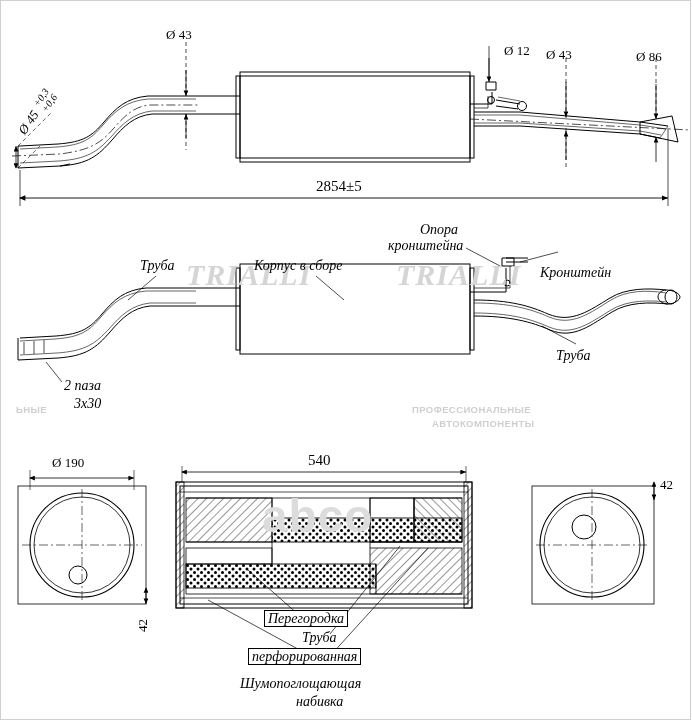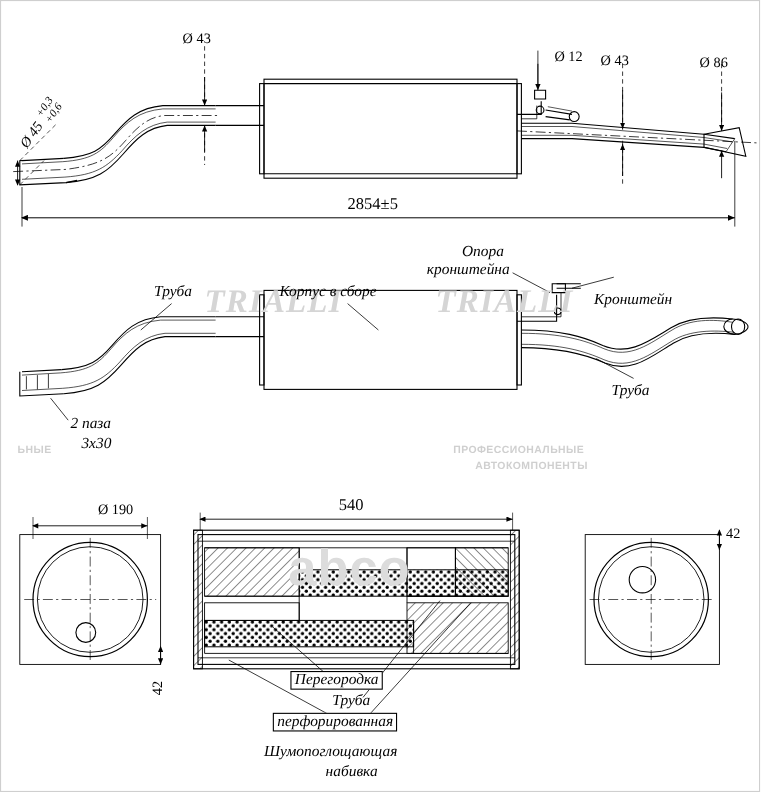--- a/index.html
+++ b/index.html
@@ -312,21 +312,21 @@
 
   <div class="lbl" style="left:140px; top:258px; font-size:14px;">Труба</div>
   <div class="lbl" style="left:254px; top:258px; font-size:14px;">Корпус в сборе</div>
   <div class="lbl" style="left:420px; top:222px; font-size:14px;">Опора</div>
   <div class="lbl" style="left:388px; top:238px; font-size:14px;">кронштейна</div>
   <div class="lbl" style="left:540px; top:246px; font-size:14px;margin-top:19px;">Кронштейн</div>
   <div class="lbl" style="left:556px; top:348px; font-size:14px;">Труба</div>
   <div class="lbl" style="left:64px; top:378px; font-size:14px;">2 паза</div>
   <div class="lbl" style="left:74px; top:396px; font-size:14px;">3x30</div>
 
-  <div class="lbl plain" style="left:52px; top:456px;margin-left:37px;">Ø 190</div>
+  <div class="lbl plain" style="left:52px; top:456px;">Ø 190</div>
   <div class="lbl plain" style="left:308px; top:452px; font-size:15px;font-family:Liberation Serif, serif;">540</div>
   <div class="lbl plain rot90" style="left:136px; top:632px;">42</div>
   <div class="lbl plain" style="left:660px; top:478px;">42</div>
 
   <div class="lbl boxed" style="left:264px; top:610px; font-size:14px;">Перегородка</div>
   <div class="lbl" style="left:302px; top:630px; font-size:14px;">Труба</div>
   <div class="lbl boxed" style="left:248px; top:648px; font-size:14px;">перфорированная</div>
   <div class="lbl" style="left:240px; top:676px; font-size:14px;">Шумопоглощающая</div>
   <div class="lbl" style="left:296px; top:694px; font-size:14px;">набивка</div>
 

